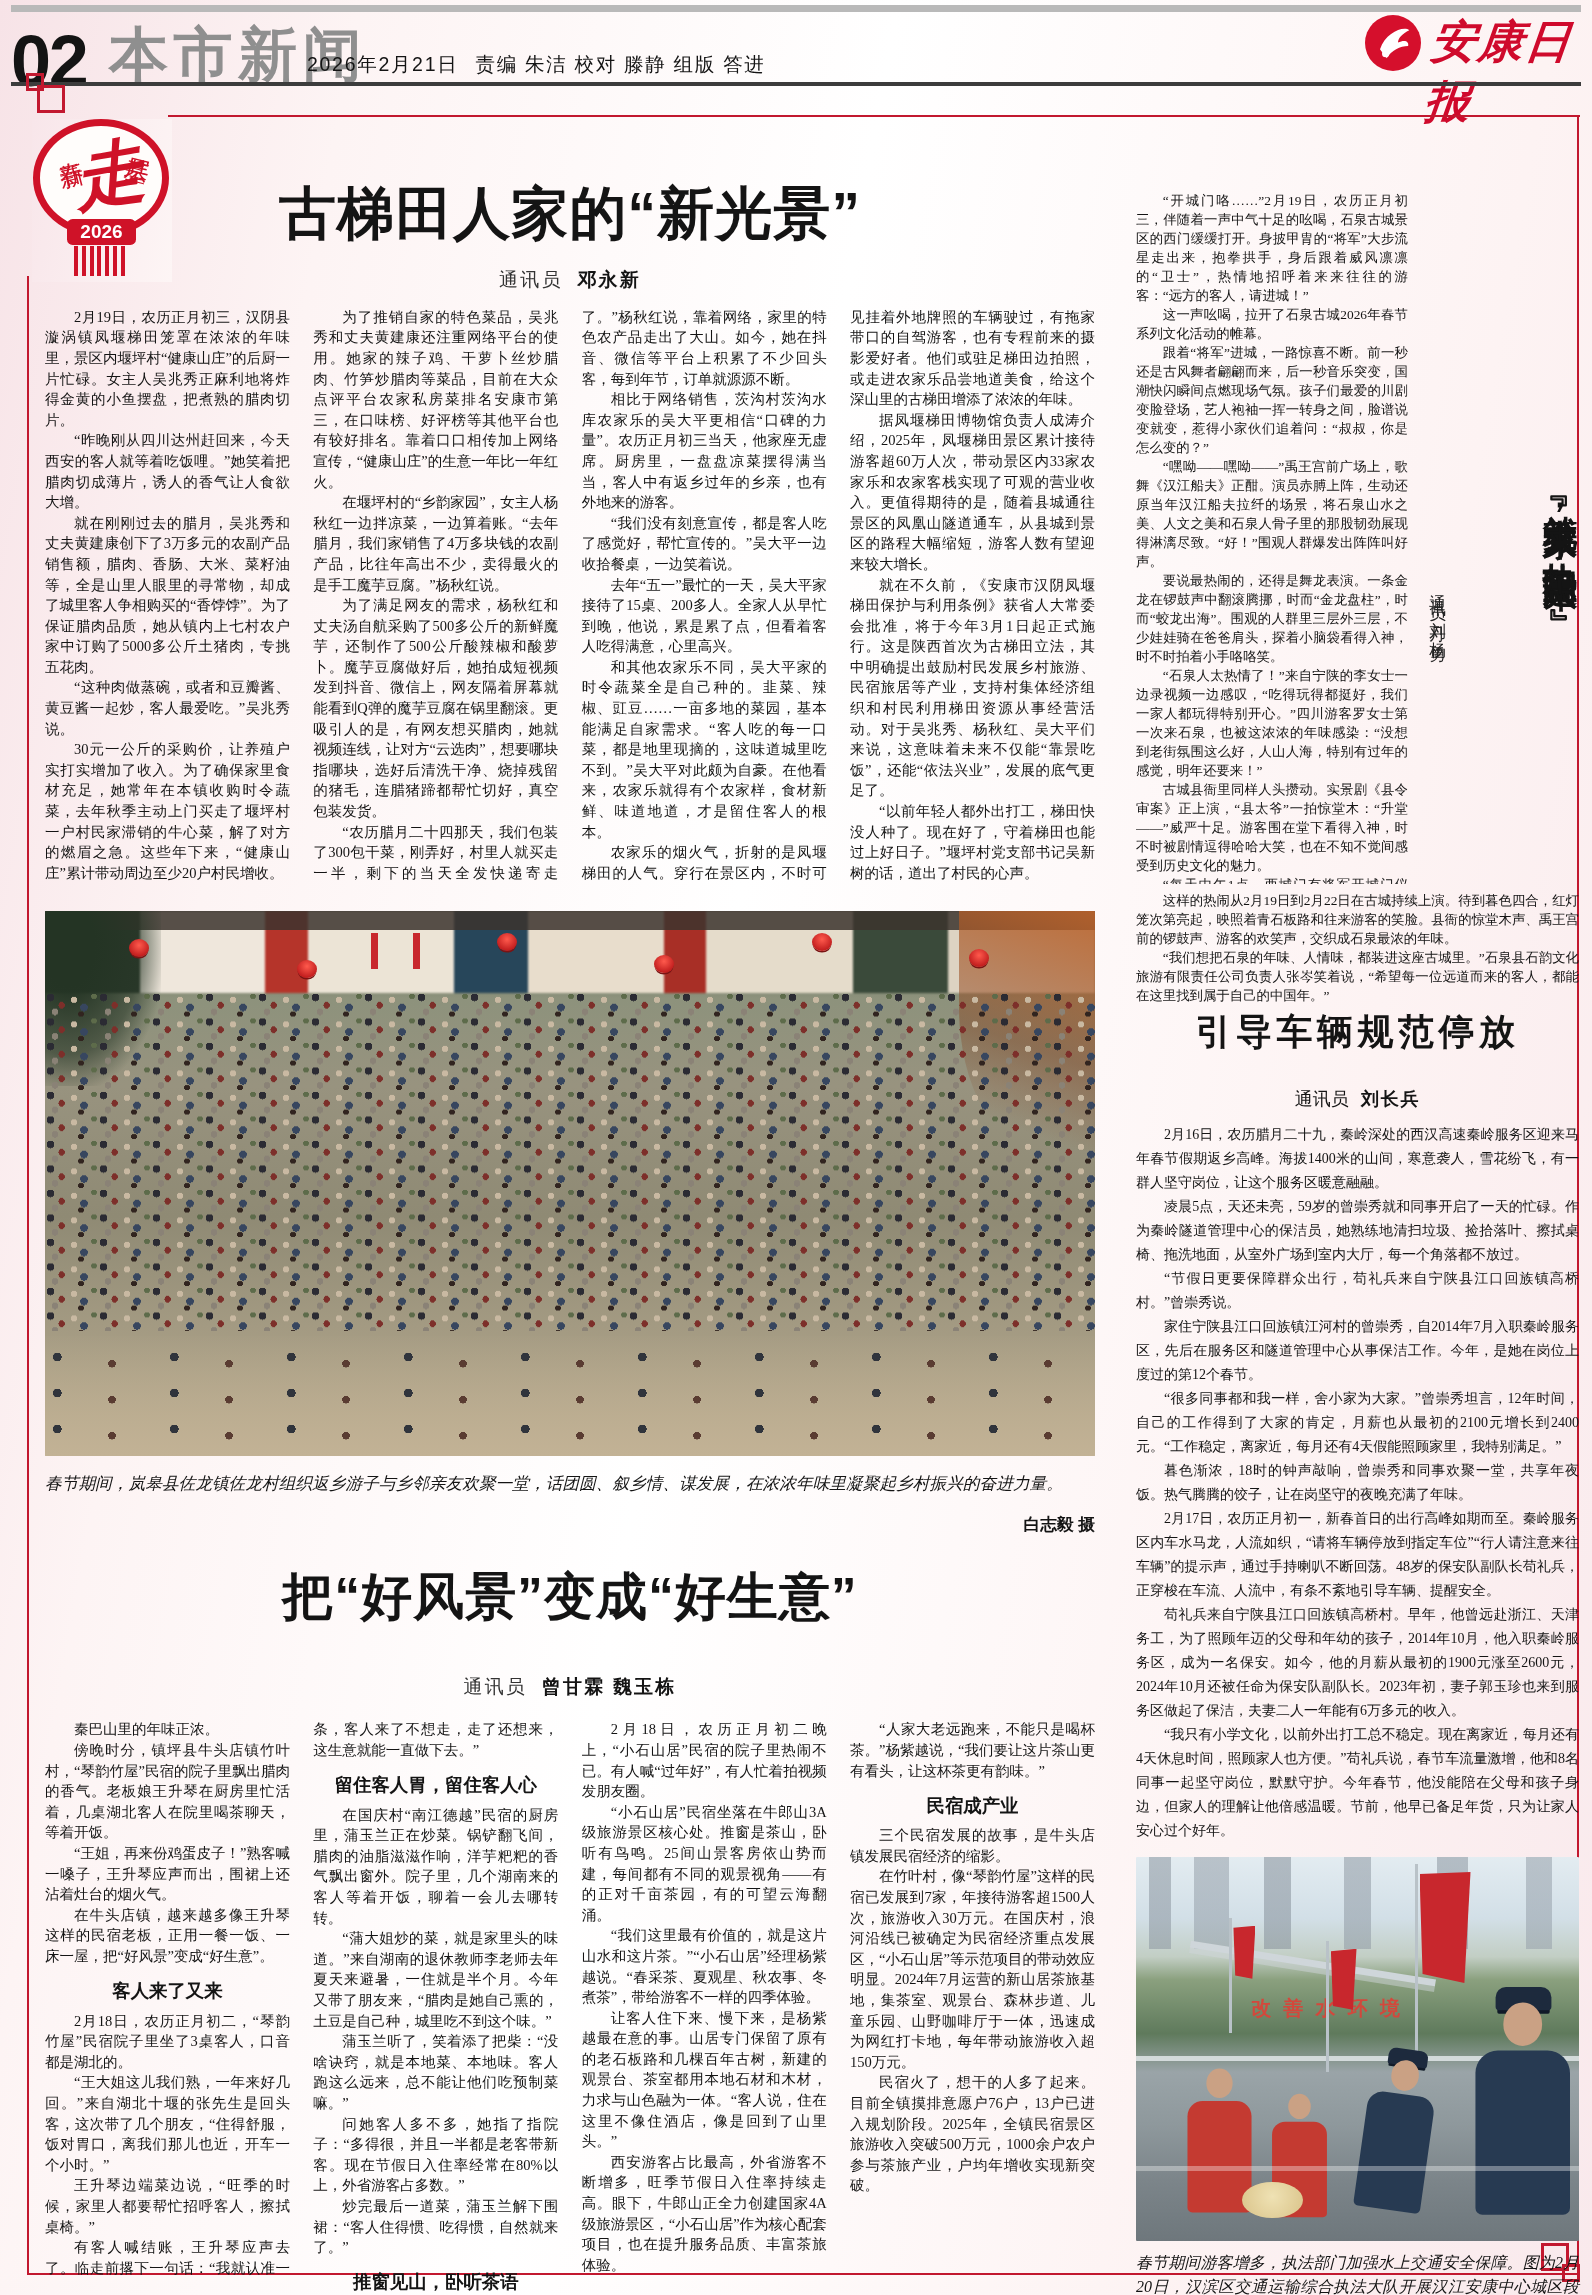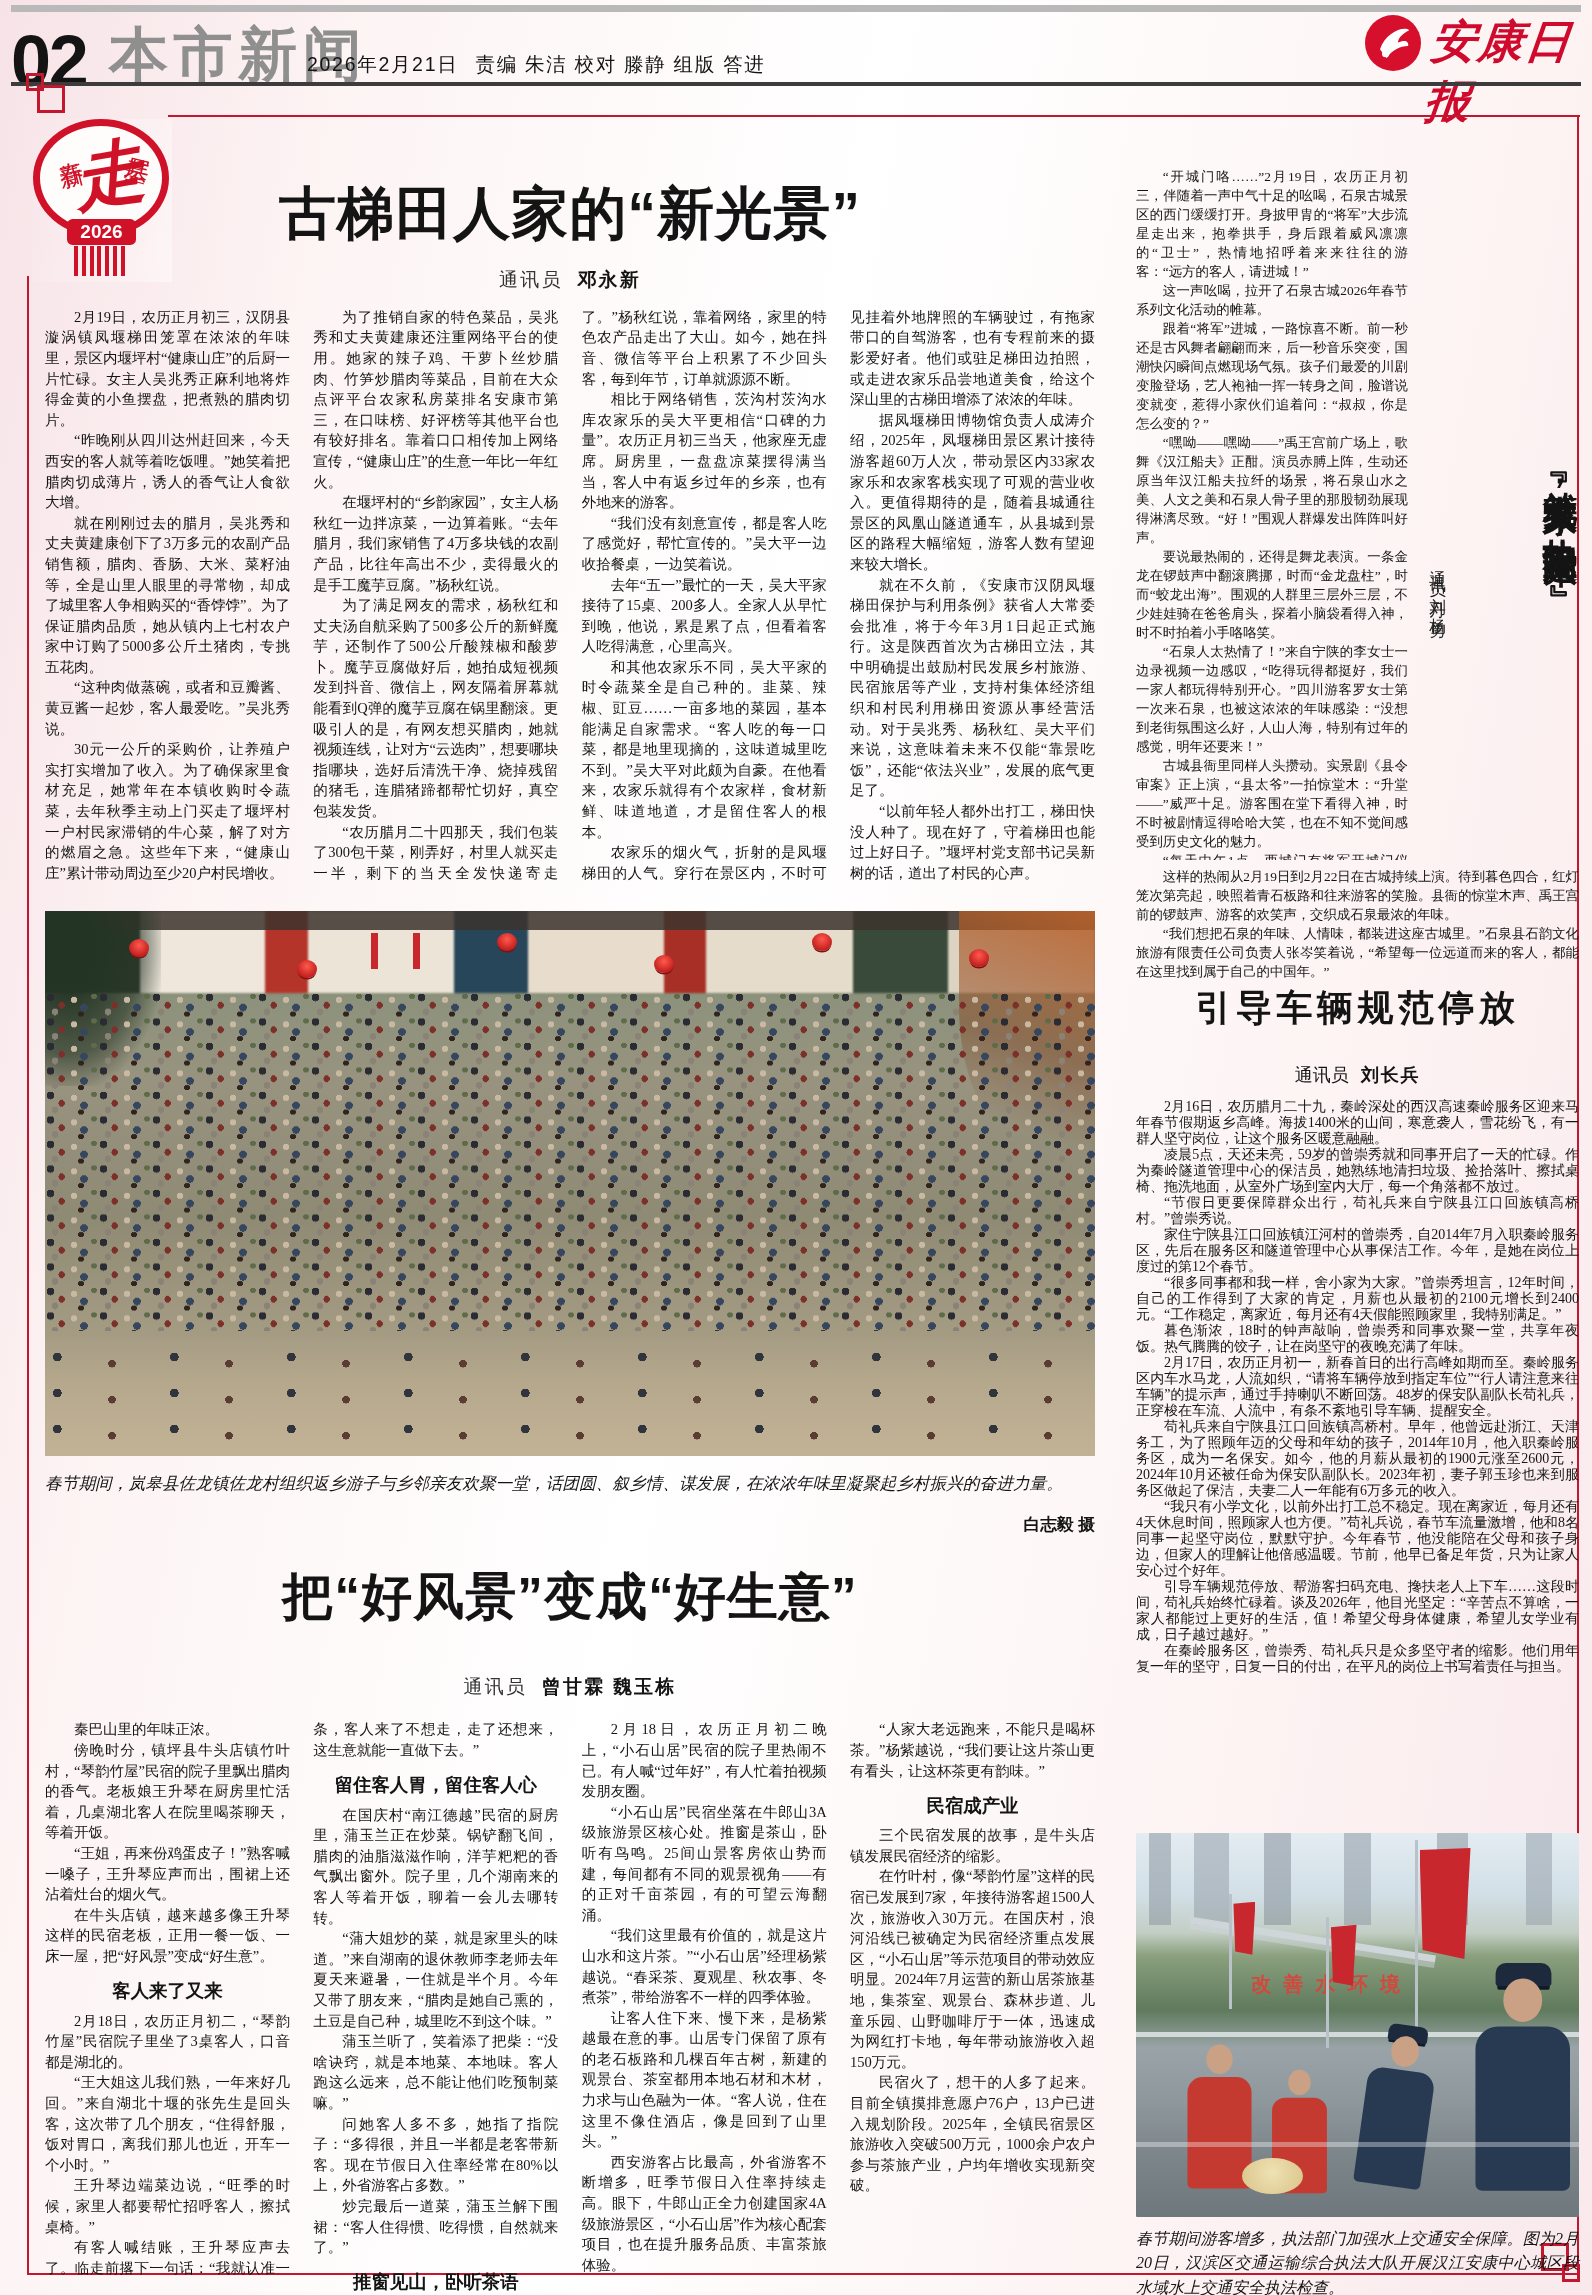--- a/index.html
+++ b/index.html
@@ -46,30 +46,30 @@
     font-size:14.5px;line-height:20.6px;text-align:justify;overflow:hidden;}
   .para{margin:0;text-indent:2em;}
   .para.sub{text-indent:0;text-align:center;font-family:"Liberation Sans",sans-serif;font-weight:bold;font-size:18.4px;margin:14.5px 0 9px;}
   .caption{margin-top:14.5px;font-size:16.7px;line-height:25.6px;text-align:justify;font-style:italic;}
   .credit{margin-top:1.1px;text-align:right;font-size:16.7px;font-family:"Liberation Sans",sans-serif;font-weight:bold;}
   .biz-headline{margin-top:27px;text-align:center;font-size:51px;letter-spacing:1.1px;}
   .biz-cols{margin-top:19px;height:576px;column-count:4;column-gap:23.4px;column-fill:auto;
     font-size:14.5px;line-height:20.6px;text-align:justify;overflow:hidden;}
   
   .right-col{position:absolute;left:1136px;top:167px;width:443px;}
-  .sq-row{display:flex;height:693px;}
+  .sq-row{display:flex;height:693px;margin-top:24px;}
   .sq-text{width:272px;font-size:13.4px;line-height:19px;text-align:justify;overflow:hidden;}
   .sq-byline{width:41px;writing-mode:vertical-rl;font-size:16.7px;letter-spacing:5.6px;padding-top:390px;color:#222;}
   .sq-head{flex:1;display:flex;justify-content:center;writing-mode:vertical-rl;
     font-size:35px;font-family:"Liberation Sans",sans-serif;font-weight:bold;letter-spacing:2.2px;line-height:1.1;overflow:hidden;}
   .sq-tail{margin-top:6.7px;height:112px;overflow:hidden;font-size:13.4px;line-height:19px;text-align:justify;}
   .svc-head{margin-top:5.6px;text-align:center;font-size:36px;letter-spacing:4.5px;}
   .svc-byline{margin-top:10px;text-align:center;font-size:18px;}
   .svc-byline .bl-name{font-family:"Liberation Sans",sans-serif;font-weight:bold;margin-left:7.8px;letter-spacing:1.7px;}
-  .svc-body{margin-top:12.2px;height:721px;overflow:hidden;font-size:14px;line-height:16px;text-align:justify;}
+  .svc-body{margin-top:12.2px;height:721px;overflow:hidden;font-size:14px;line-height:24px;text-align:justify;}
   .caption2{margin-top:10px;font-size:16px;line-height:24.5px;text-align:justify;font-style:italic;}
   
   .photo-main{position:relative;margin-top:14.5px;height:545px;overflow:hidden;border-radius:1.1px;
     background:linear-gradient(180deg,#5f6a55 0%,#6d7560 9%,#8d927c 16%,#98937f 32%,#8f8a74 56%,#a39a82 76%,#b7a98d 100%);}
   .pm-buildings{position:absolute;left:0;top:0;width:100%;height:15%;filter:blur(1.1px);
     background:linear-gradient(90deg,#2e3b2e 0 9%,#efe7dc 9% 21%,#b5342a 21% 25%,#ece4d6 25% 39%,#27465a 39% 46%,#e8ddcc 46% 59%,#a82f26 59% 63%,#e5dccb 63% 77%,#3a4a3a 77% 86%,#ddd3c2 86% 100%);}
   .pm-roof{position:absolute;left:0;top:0;width:100%;height:3.5%;background:#3c342e;opacity:.85;}
   .pm-couplet{position:absolute;width:7.8px;height:36px;background:#c8272d;top:22px;}
   .pm-lantern{position:absolute;width:20px;height:18px;border-radius:50%;
     background:radial-gradient(circle at 50% 35%,#ff5a4d,#c31f1f 70%);box-shadow:0 2.2px 0 -0.6px #7a1414;}

